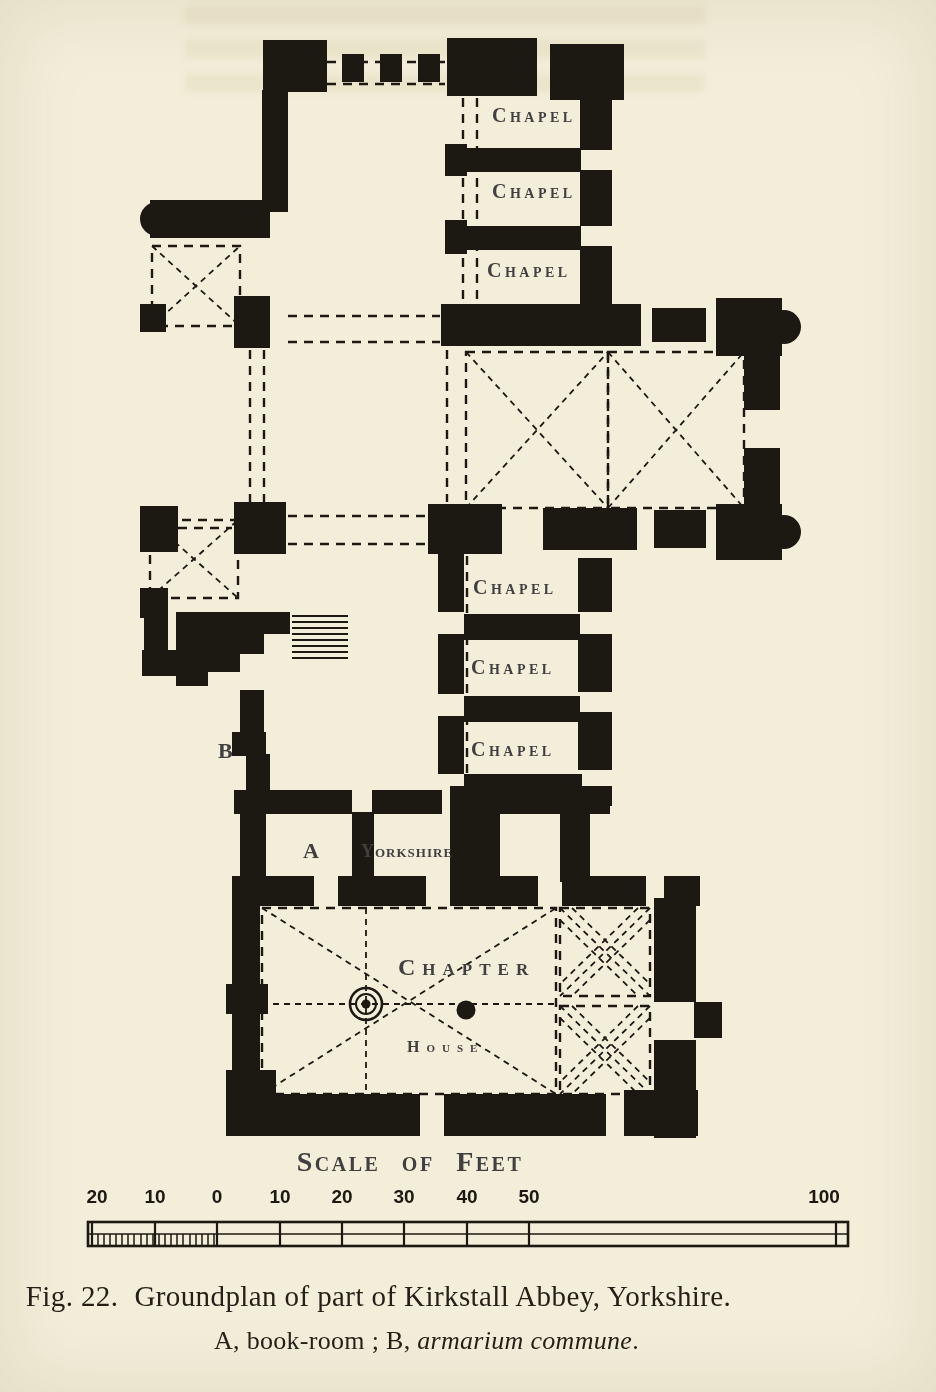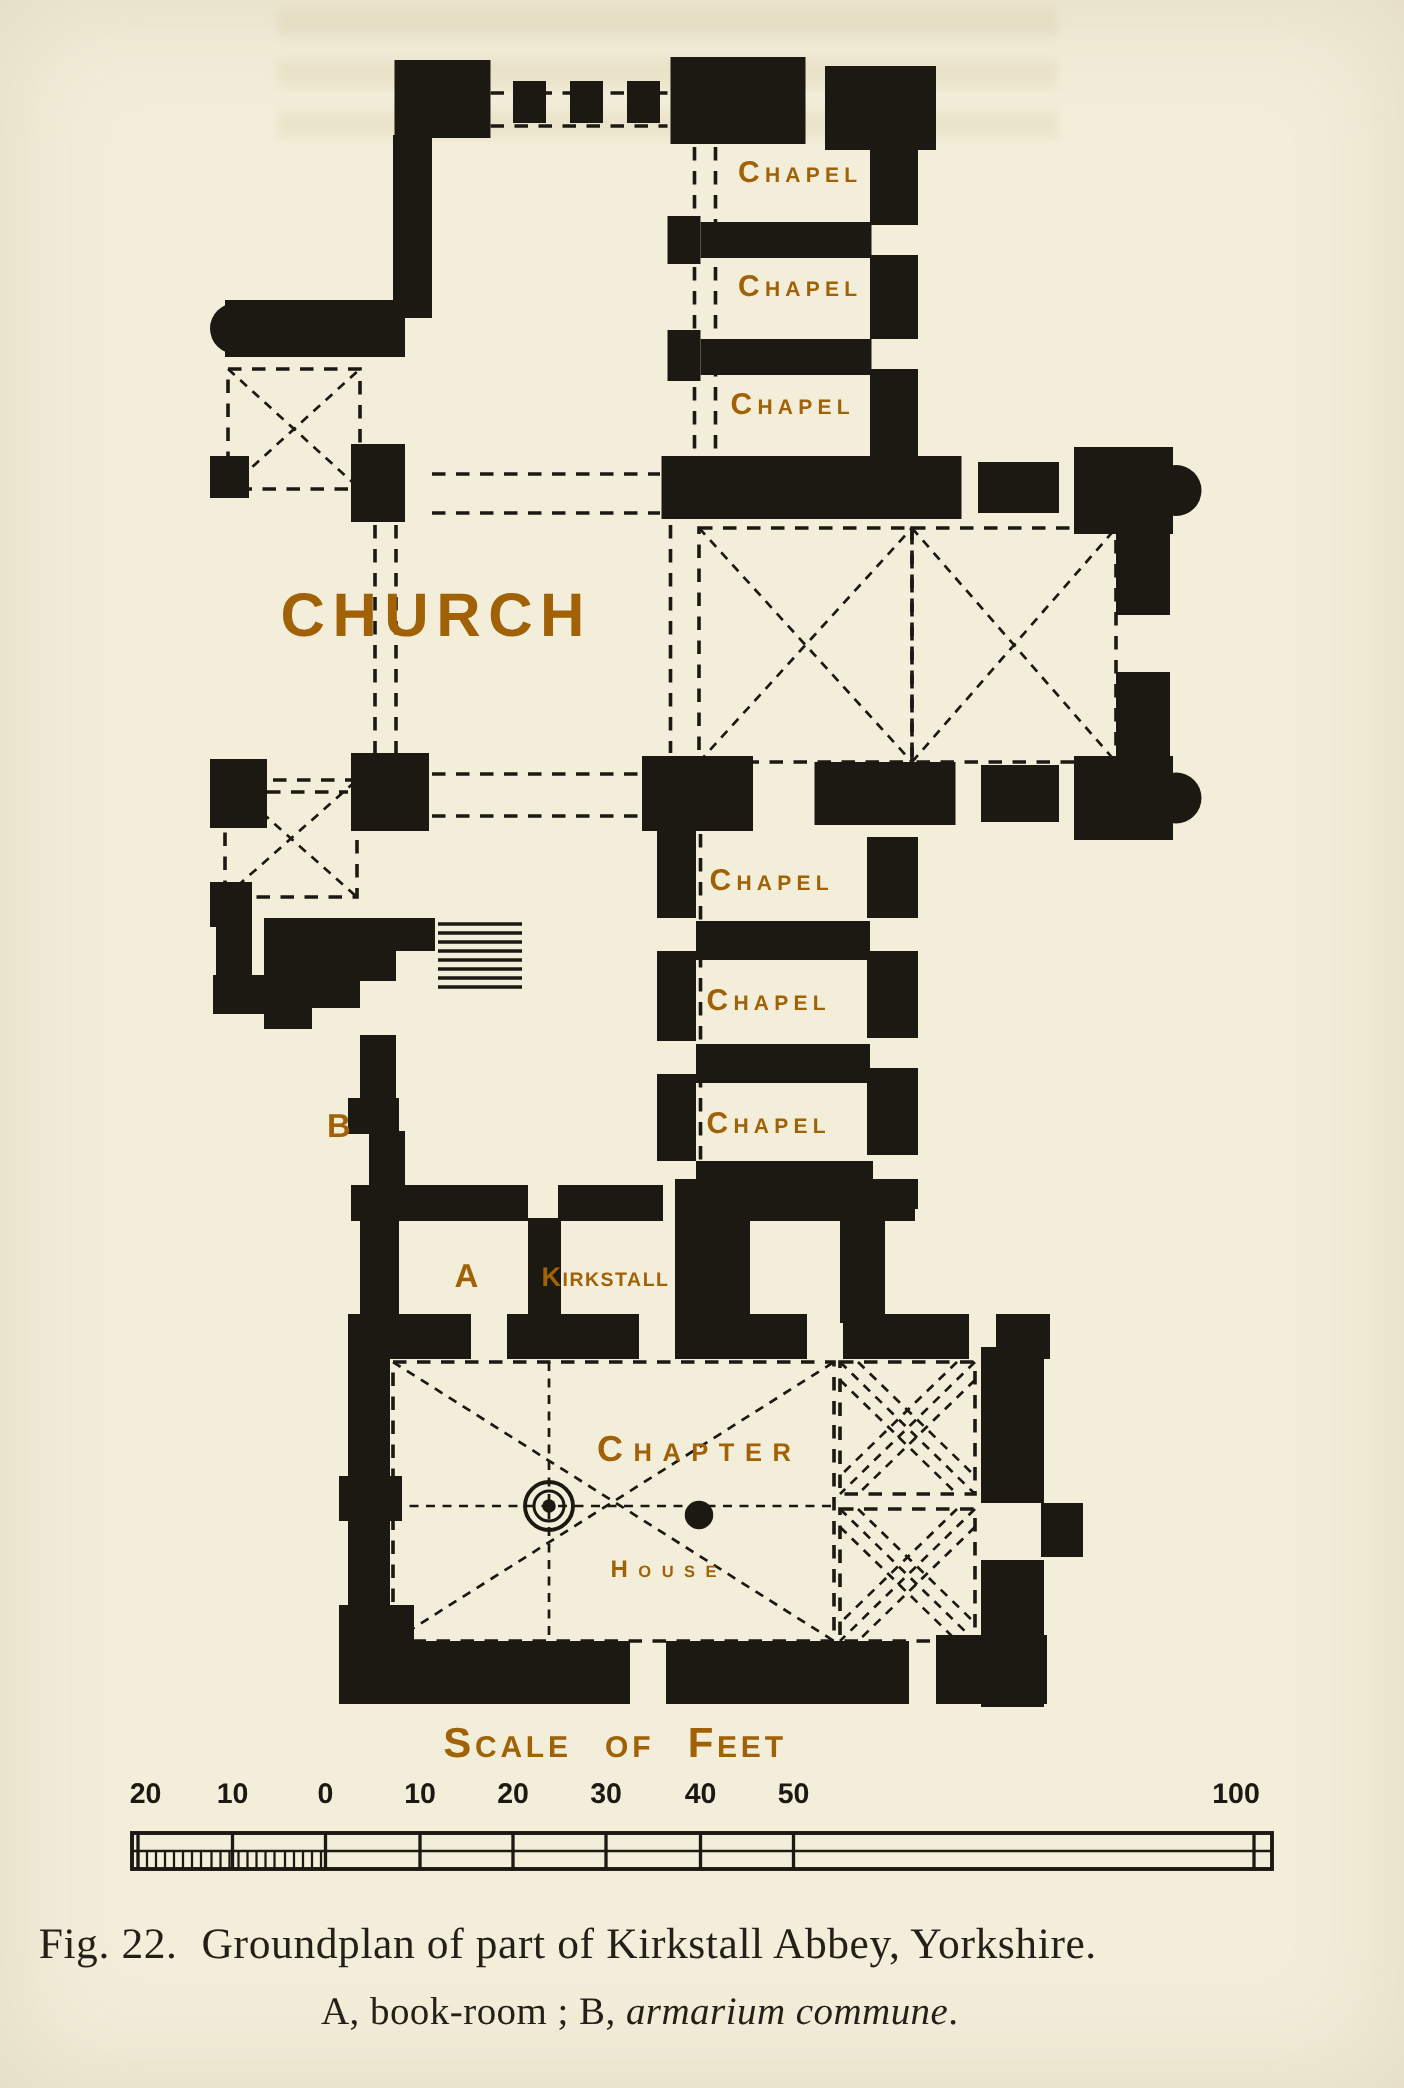--- a/index.html
+++ b/index.html
@@ -16,22 +16,22 @@
     position:absolute;left:185px;top:6px;width:520px;height:100px;
     background:repeating-linear-gradient(180deg,rgba(196,184,130,.16) 0 18px,rgba(0,0,0,0) 18px 34px);
     filter:blur(3px);
     pointer-events:none;
   }
   svg.plan{position:absolute;left:0;top:0;}
   .lbl{
     position:absolute;
     line-height:1;
     white-space:nowrap;
-    color:#a16207;
-    font-family:Liberation Sans, sans-serif;
+    color:#404040;
+    font-family:Liberation Serif, serif;
   }
   .sc{font-variant:small-caps;}
   .lbl-church{left:187px;top:390px;font-size:41px;font-weight:700;letter-spacing:5px;}
   .lbl-chapel{font-size:20px;font-weight:700;letter-spacing:3.5px;}
   .chapel-1{left:492px;top:105px;}
   .chapel-2{left:492px;top:181px;}
   .chapel-3{left:487px;top:260px;}
   .chapel-4{left:473px;top:577px;}
   .chapel-5{left:471px;top:657px;}
   .chapel-6{left:471px;top:739px;}
@@ -192,30 +192,29 @@
     </g>
 
     <g stroke="#1c1812" fill="none">
       <rect x="88" y="1222" width="760" height="24" stroke-width="2.6"></rect>
       <path d="M88 1234 H848" stroke-width="1.6"></path>
       <path stroke-width="2.2" d="M92 1222 V1246 M155 1222 V1246 M217 1222 V1246 M280 1222 V1246 M342 1222 V1246 M404 1222 V1246 M467 1222 V1246 M529 1222 V1246 M836 1222 V1246"></path>
       <path stroke-width="1.5" d="M92 1234 V1246 M98 1234 V1246 M104 1234 V1246 M110 1234 V1246 M116 1234 V1246 M122 1234 V1246 M128 1234 V1246 M134 1234 V1246 M141 1234 V1246 M147 1234 V1246 M153 1234 V1246 M159 1234 V1246 M165 1234 V1246 M171 1234 V1246 M177 1234 V1246 M183 1234 V1246 M190 1234 V1246 M196 1234 V1246 M202 1234 V1246 M208 1234 V1246 M214 1234 V1246"></path>
     </g>
   </svg>
 
-  <span class="lbl lbl-church">CHURCH</span>
 
   <span class="lbl lbl-chapel sc chapel-1">Chapel</span>
   <span class="lbl lbl-chapel sc chapel-2">Chapel</span>
   <span class="lbl lbl-chapel sc chapel-3">Chapel</span>
   <span class="lbl lbl-chapel sc chapel-4">Chapel</span>
   <span class="lbl lbl-chapel sc chapel-5">Chapel</span>
   <span class="lbl lbl-chapel sc chapel-6">Chapel</span>
 
-  <span class="lbl lbl-sacristy sc">Kirkstall</span>
+  <span class="lbl lbl-sacristy sc">Yorkshire</span>
   <span class="lbl lbl-room room-a">A</span>
   <span class="lbl lbl-room room-b">B</span>
   <span class="lbl lbl-chapter sc">Chapter</span>
   <span class="lbl lbl-house sc">House</span>
 
   <span class="lbl scale-title sc">Scale of Feet</span>
   <span class="scale-num" style="left:97px">20</span>
   <span class="scale-num" style="left:155px">10</span>
   <span class="scale-num" style="left:217px">0</span>
   <span class="scale-num" style="left:280px">10</span>

